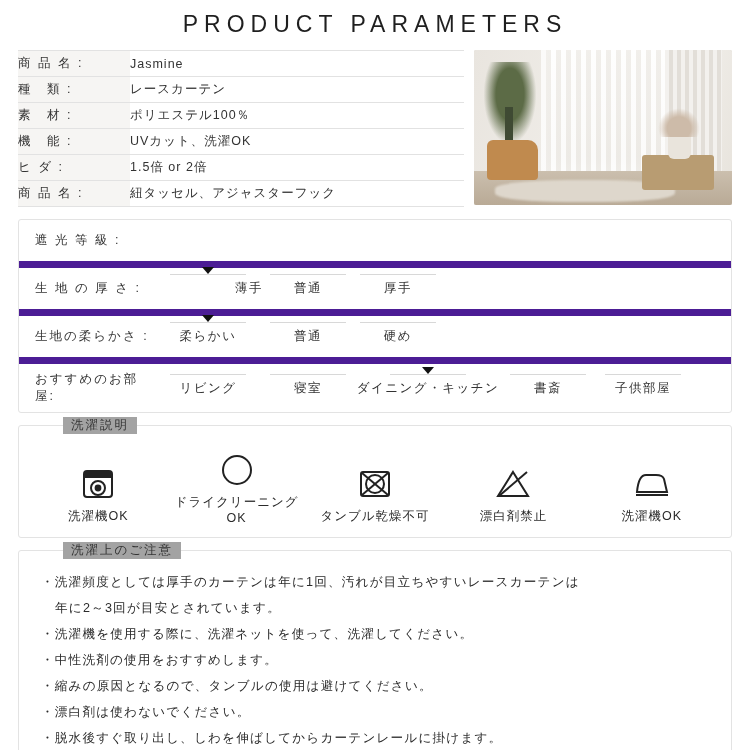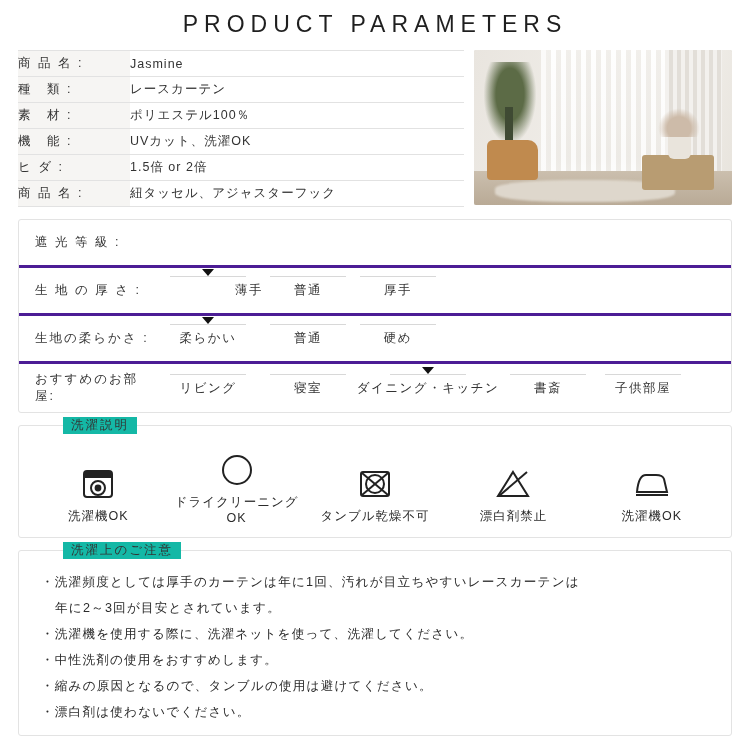--- a/index.html
+++ b/index.html
@@ -123,21 +123,21 @@
   
   .panel {
     border: 1px solid #e3e3e3;
     border-radius: 3px;
     margin-top: 12px;
     background: #fff;
   }
   .rating-row {
     display: flex;
     align-items: center;
-    border-bottom: 3px solid #4c1d95;
+    border-bottom: 7px solid #4c1d95;
     height: 48px;
     padding-left: 16px;
   }
   .rating-row:last-child { border-bottom: none; }
   .rating-label {
     width: 118px;
     font-size: 12.5px;
     letter-spacing: 2px;
     color: #333;
     flex: 0 0 auto;
@@ -184,21 +184,21 @@
     border: 1px solid #e3e3e3;
     border-radius: 3px;
     margin-top: 12px;
     position: relative;
     background: #fff;
   }
   .sect-title {
     position: absolute;
     top: -9px;
     left: 44px;
-    background: #14b8a6;
+    background: #a3a3a3;
     padding: 0 8px;
     font-size: 12.5px;
     letter-spacing: 2px;
     color: #333;
   }
   .wash {
     display: flex;
     justify-content: space-around;
     align-items: flex-end;
     padding: 26px 10px 12px 10px;
@@ -365,16 +365,17 @@
 
   <div class="sect">
     <div class="sect-title">洗濯上のご注意</div>
     <div class="notes" id="notes-body">
         <div class="note-line">・洗濯頻度としては厚手のカーテンは年に1回、汚れが目立ちやすいレースカーテンは</div>
         <div class="note-line indent">年に2～3回が目安とされています。</div>
         <div class="note-line">・洗濯機を使用する際に、洗濯ネットを使って、洗濯してください。</div>
         <div class="note-line">・中性洗剤の使用をおすすめします。</div>
         <div class="note-line">・縮みの原因となるので、タンブルの使用は避けてください。</div>
         <div class="note-line">・漂白剤は使わないでください。</div>
+        <div class="note-line">・脱水後すぐ取り出し、しわを伸ばしてからカーテンレールに掛けます。</div>
       </div>
   </div>
 
 </div>
 
 </body></html>

